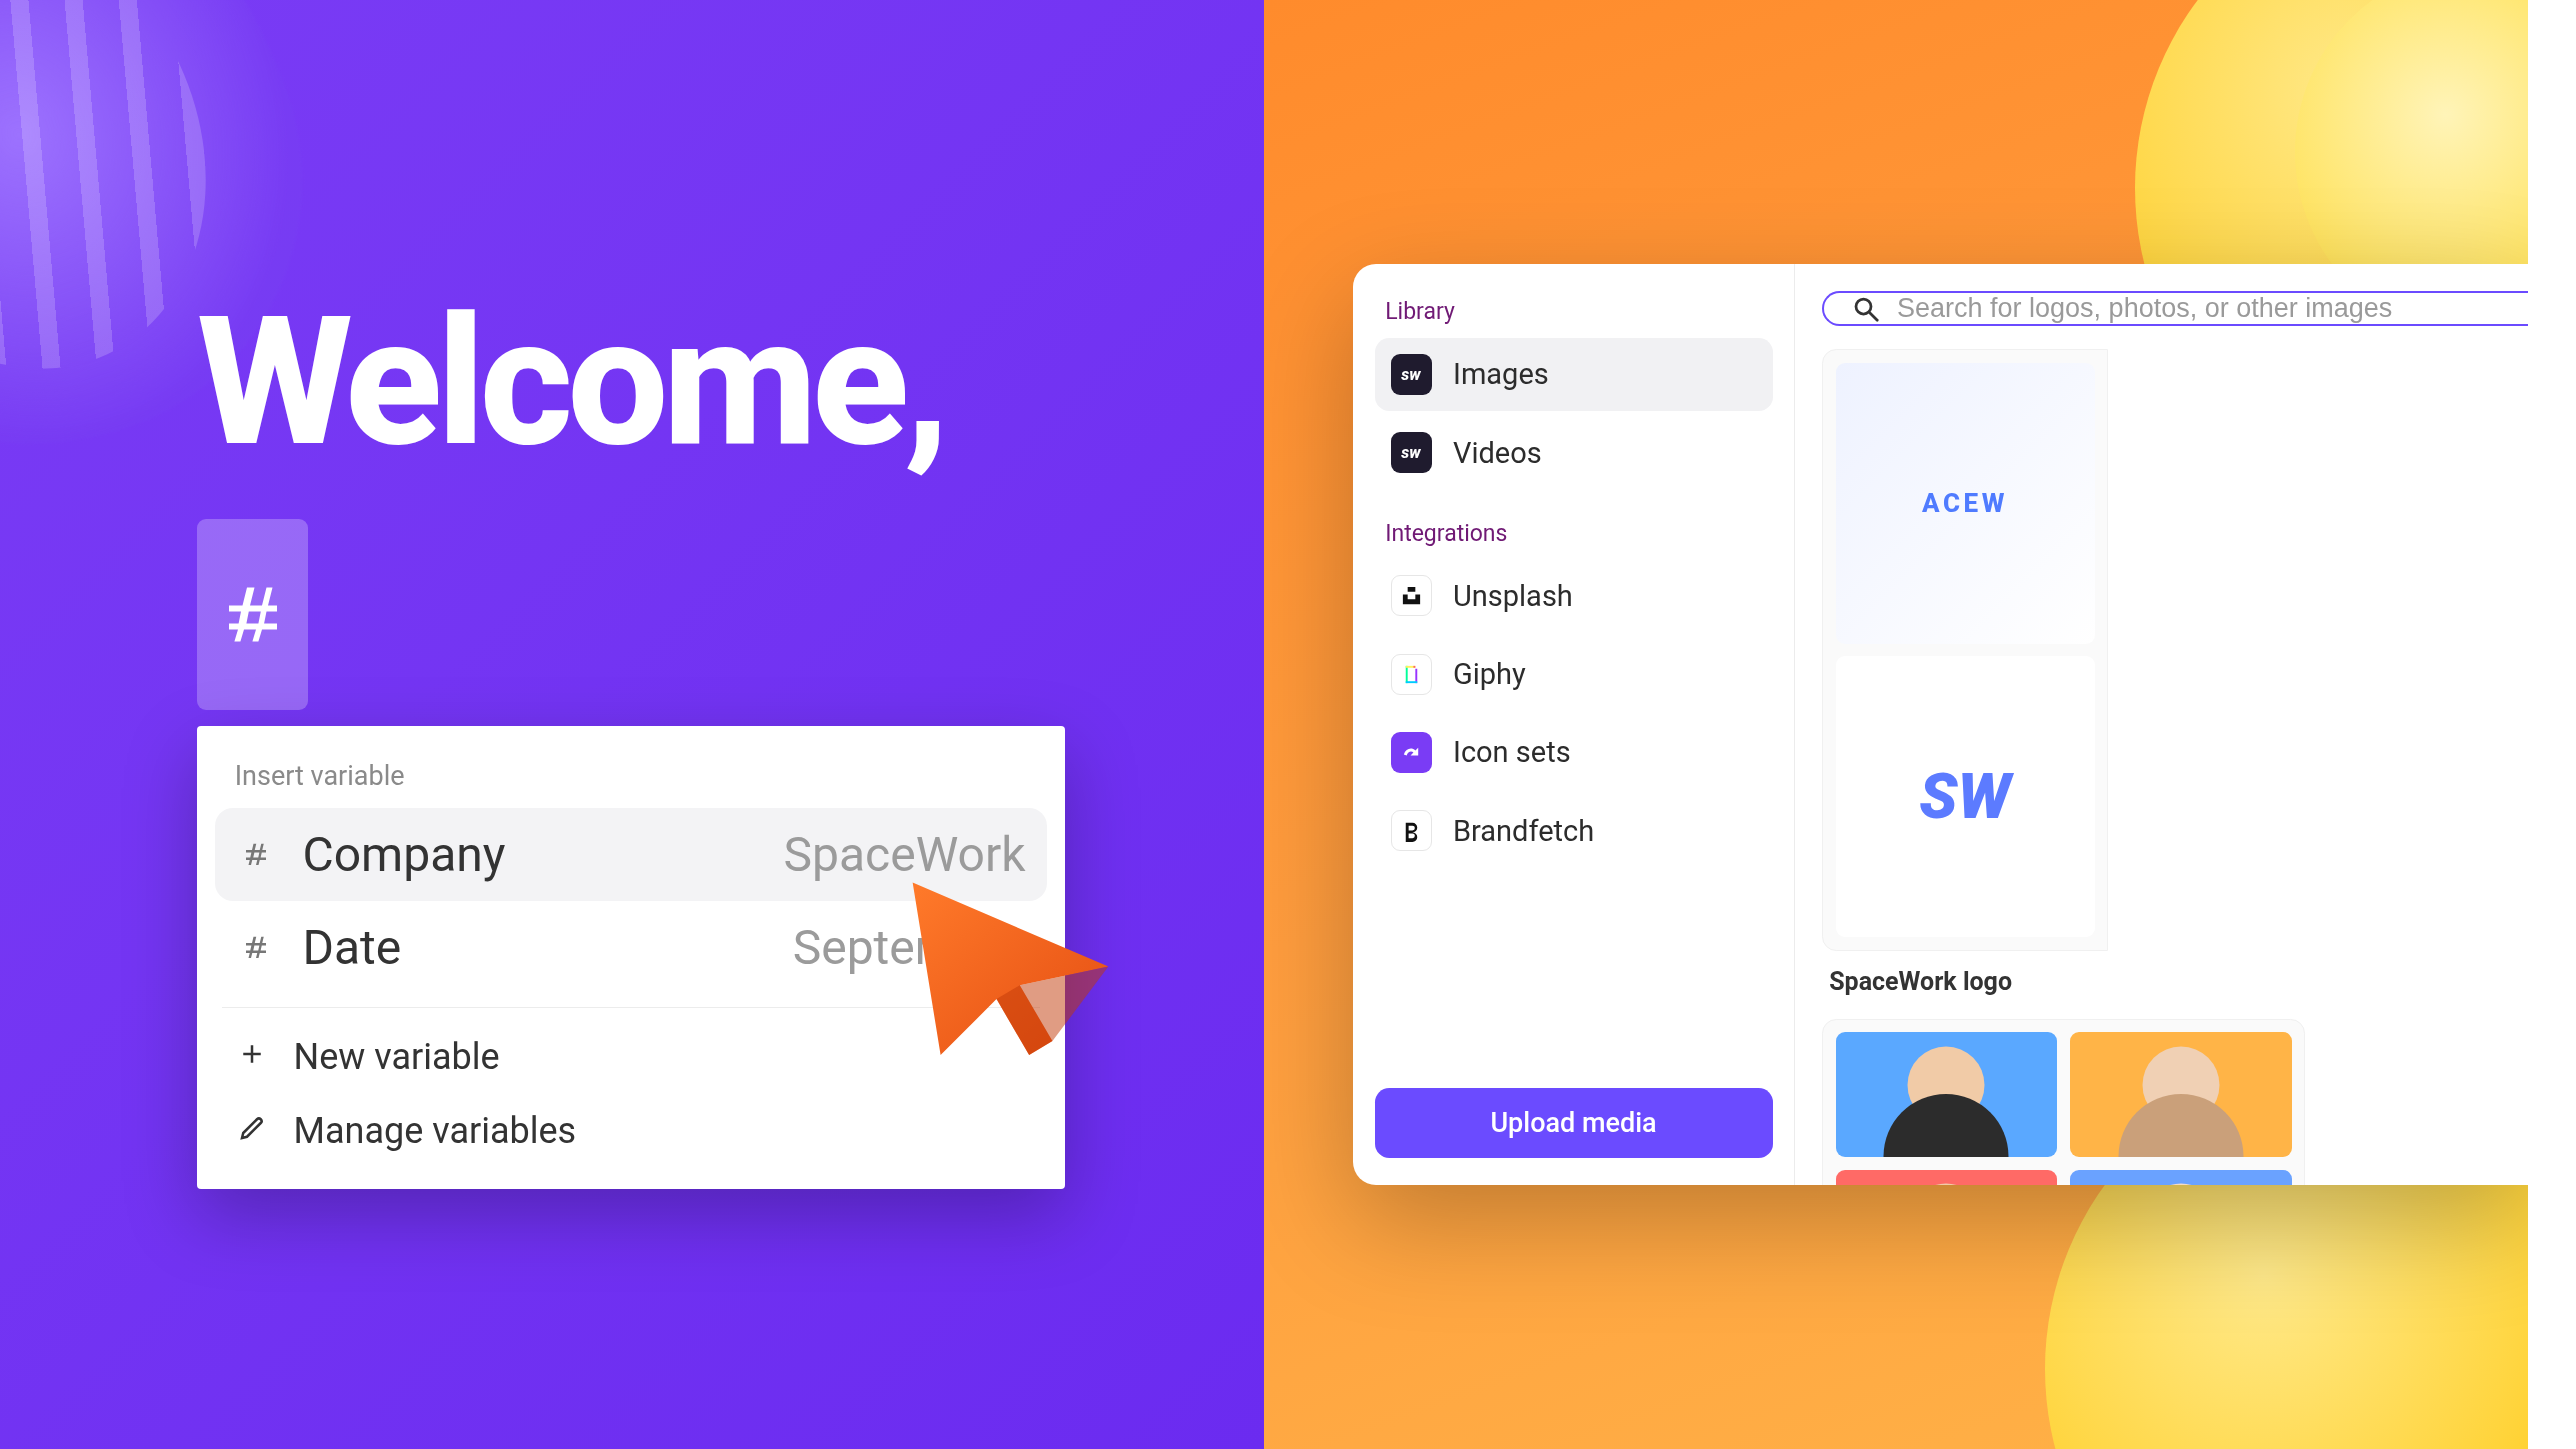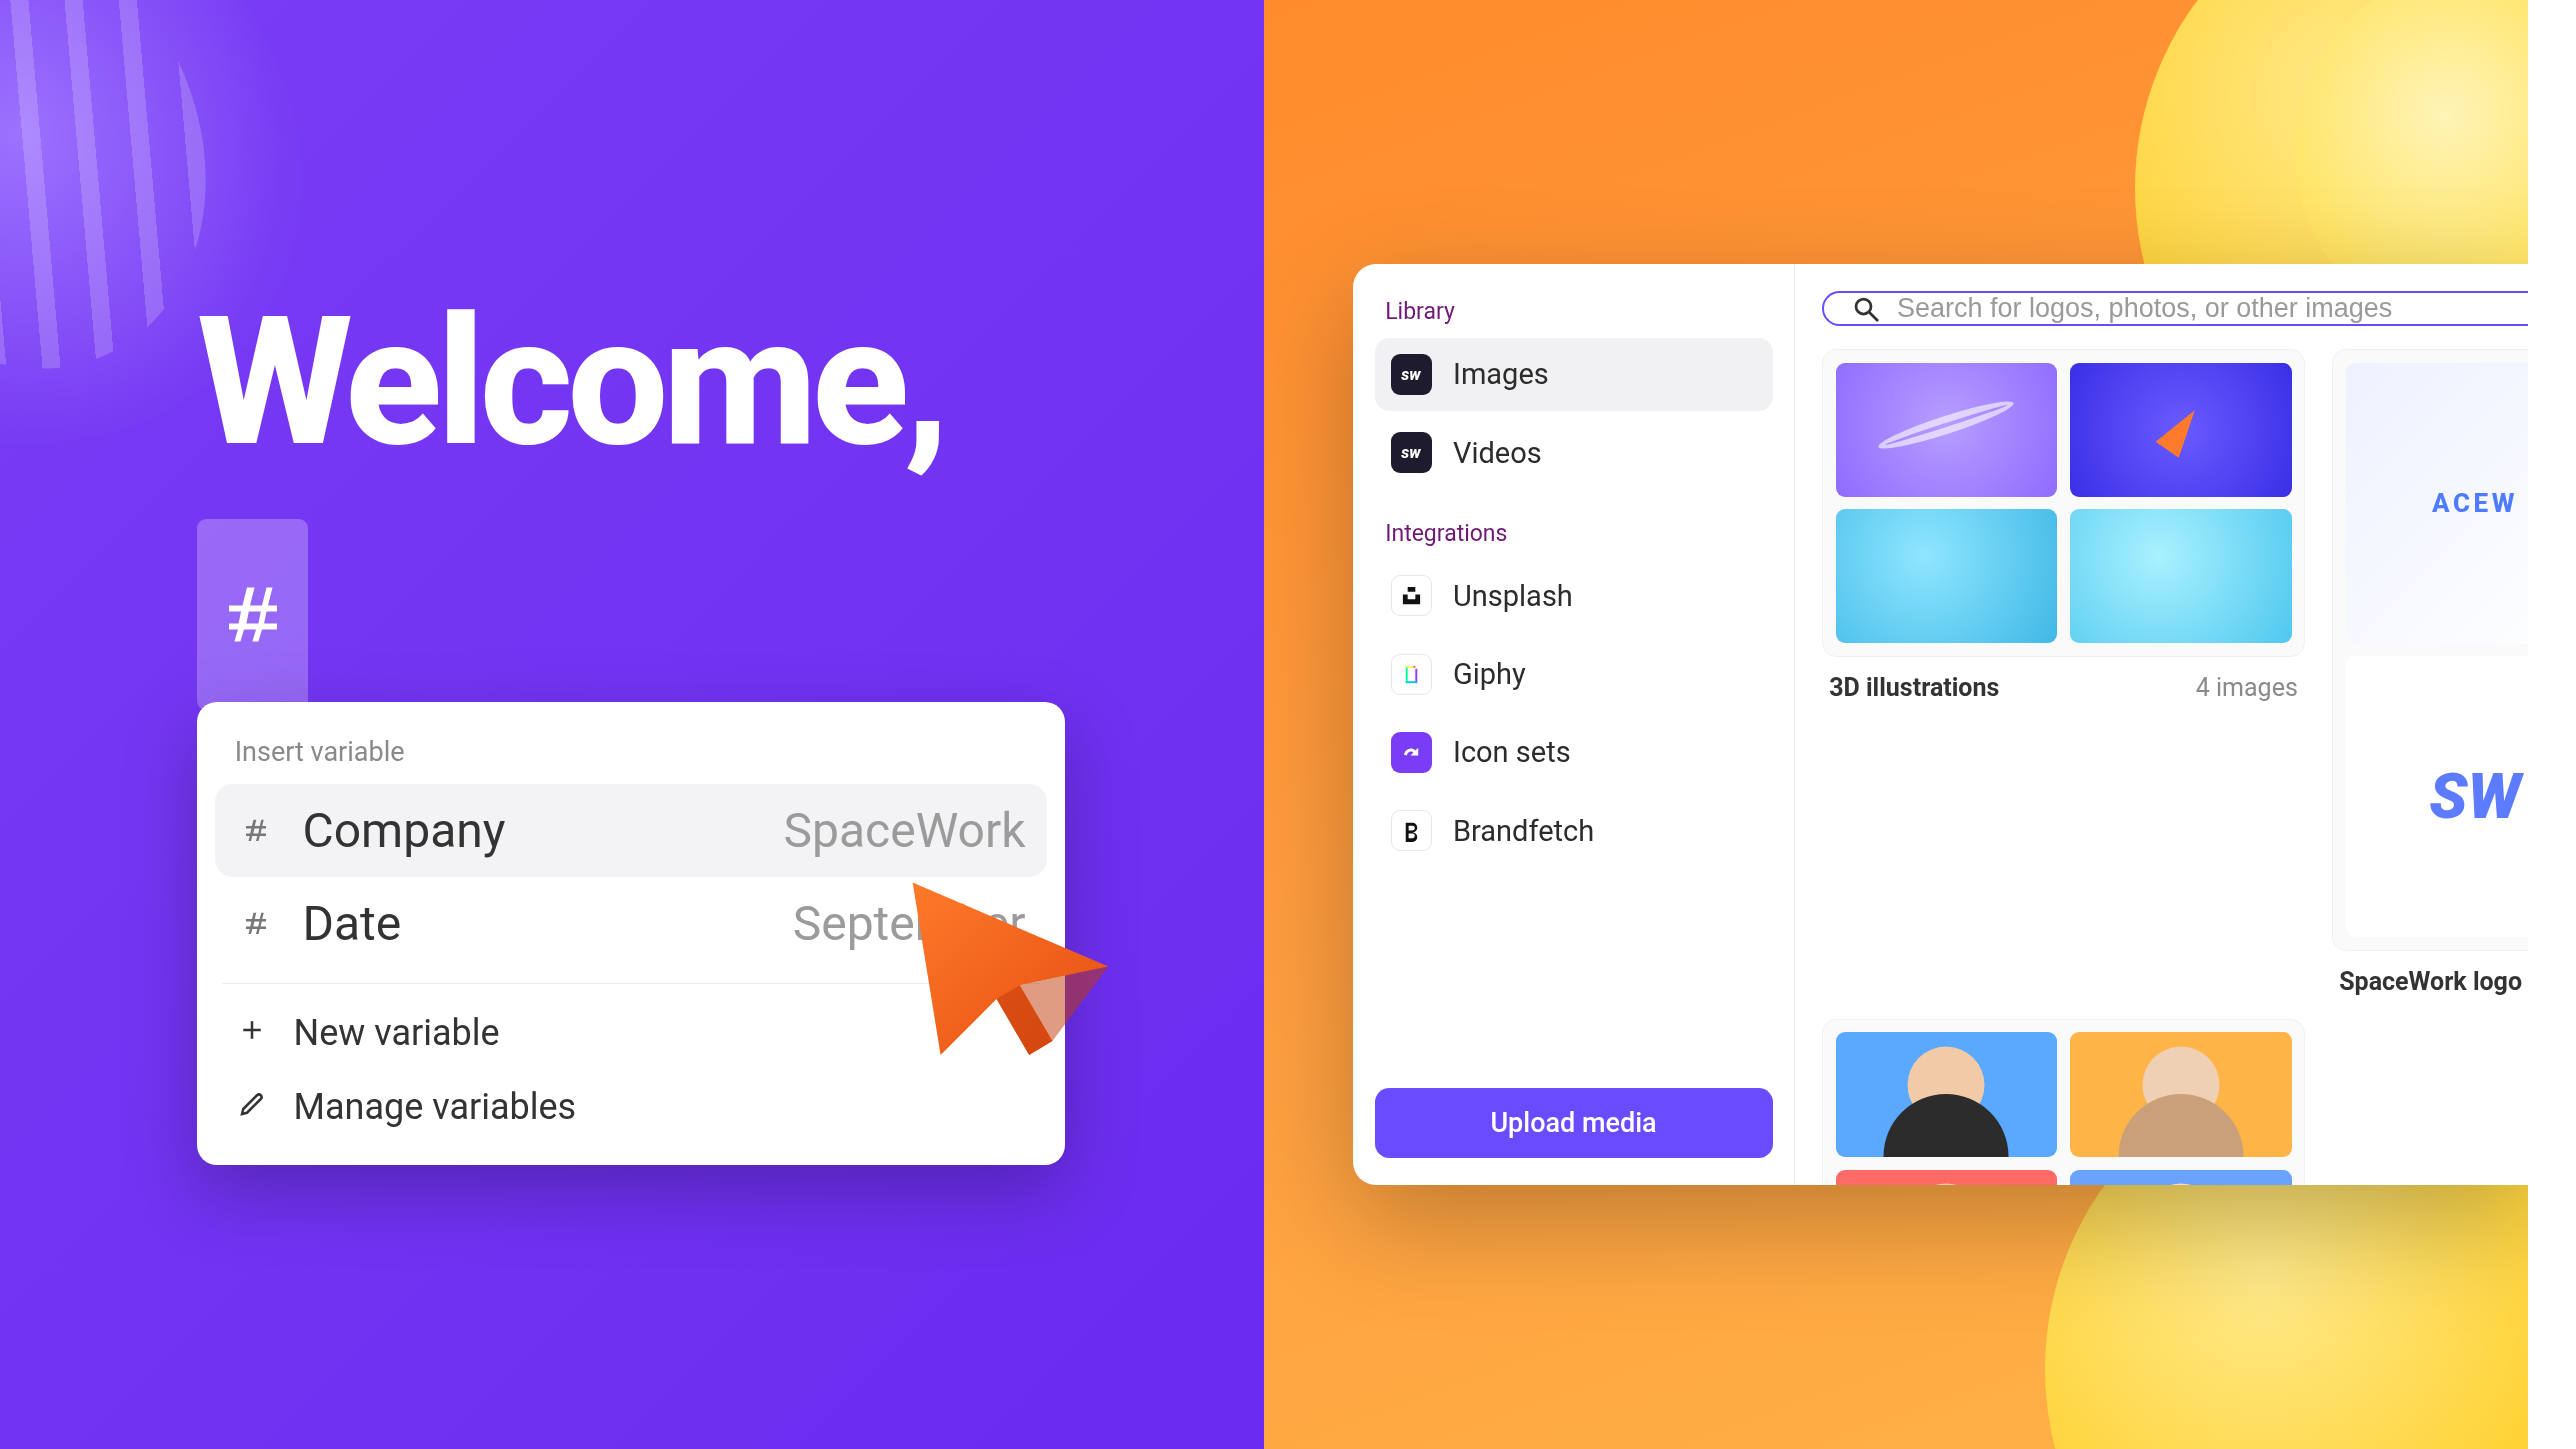--- a/index.html
+++ b/index.html
@@ -35,24 +35,24 @@
   .hash-chip {
     display: inline-flex; align-items: center; justify-content: center;
     margin-top: 32px;
     width: 111px; height: 191px;
     background: rgba(255,255,255,0.25);
     border-radius: 9px;
   }
   .hash-chip svg { width: 72px; height: 107px; }
 
   .var-card {
-    position: absolute; top: 702px; left: 197px;
+    position: absolute; top: 726px; left: 197px;
     width: 868px;
     background: #fff;
-    border-radius: 20px;
+    border-radius: 4px;
     box-shadow: 0 27px 72px rgba(0,0,0,0.25);
     padding: 21.5px 18px 21.5px 18px;
   }
   .var-header {
     font-size: 27px; color: #8a8a8a; padding: 12.5px 19.7px 16px 19.7px;
   }
   .var-row {
     display: flex; align-items: center; gap: 27px;
     padding: 18px 21.5px; border-radius: 18px;
     font-size: 48px;
@@ -314,38 +314,20 @@
       <div class="lib-main">
         <div class="search">
           <svg viewBox="0 0 24 24" width="30" height="30">
               <circle cx="10" cy="10" r="6" fill="none" stroke="#333" stroke-width="2.2"></circle>
               <line x1="15" y1="15" x2="21" y2="21" stroke="#333" stroke-width="2.2" stroke-linecap="round"></line>
             </svg>
           <input type="text" placeholder="Search for logos, photos, or other images" style="">
         </div>
 
         <div class="gallery-row">
-          <div>
-            <div class="album w1">
-              <div class="album-grid">
-                <div class="tile" style="background: radial-gradient(circle at 50% 45%, #b89dff, #8f6bff); position:relative;">
-                  <div style="position:absolute;left:18%;top:40%;width:64%;height:18px;border-radius:50%;border:7.2px solid rgba(255,255,255,0.6);transform:rotate(-18deg);"></div>
-                </div>
-                <div class="tile" style="background: radial-gradient(circle at 50% 50%, #6a5bff, #3a2fe6);position:relative;">
-                  <div style="position:absolute;left:50%;top:50%;transform:translate(-50%,-50%) rotate(35deg);width:0;height:0;border-left:14.3px solid transparent;border-right:14.3px solid transparent;border-bottom:48px solid #ff7a2a;"></div>
-                </div>
-                <div class="tile" style="background: radial-gradient(circle at 40% 35%, #8fe6ff, #3fb8e6);"></div>
-                <div class="tile" style="background: radial-gradient(circle at 40% 35%, #a9f1ff, #4fc8ef);"></div>
-              </div>
-            </div>
-            <div class="album-meta">
-              <span class="title">3D illustrations</span>
-              <span class="count">4 images</span>
-            </div>
-          </div>
 
           <div>
             <div class="album w2" style="border-top-right-radius:0;border-bottom-right-radius:0;">
               <div class="album-grid single">
                 <div class="tile" style="background: linear-gradient(135deg,#eef2ff,#fff); display:flex;align-items:center;justify-content:center;">
                   <span style="font-weight:800;color:#4f7bff;font-size:26px;letter-spacing:3.6px;">ACEW</span>
                 </div>
                 <div class="tile" style="background:#fff;display:flex;align-items:center;justify-content:center;">
                   <span style="font-weight:900;font-style:italic;color:#5c7bff;font-size:63px;">SW</span>
                 </div>

